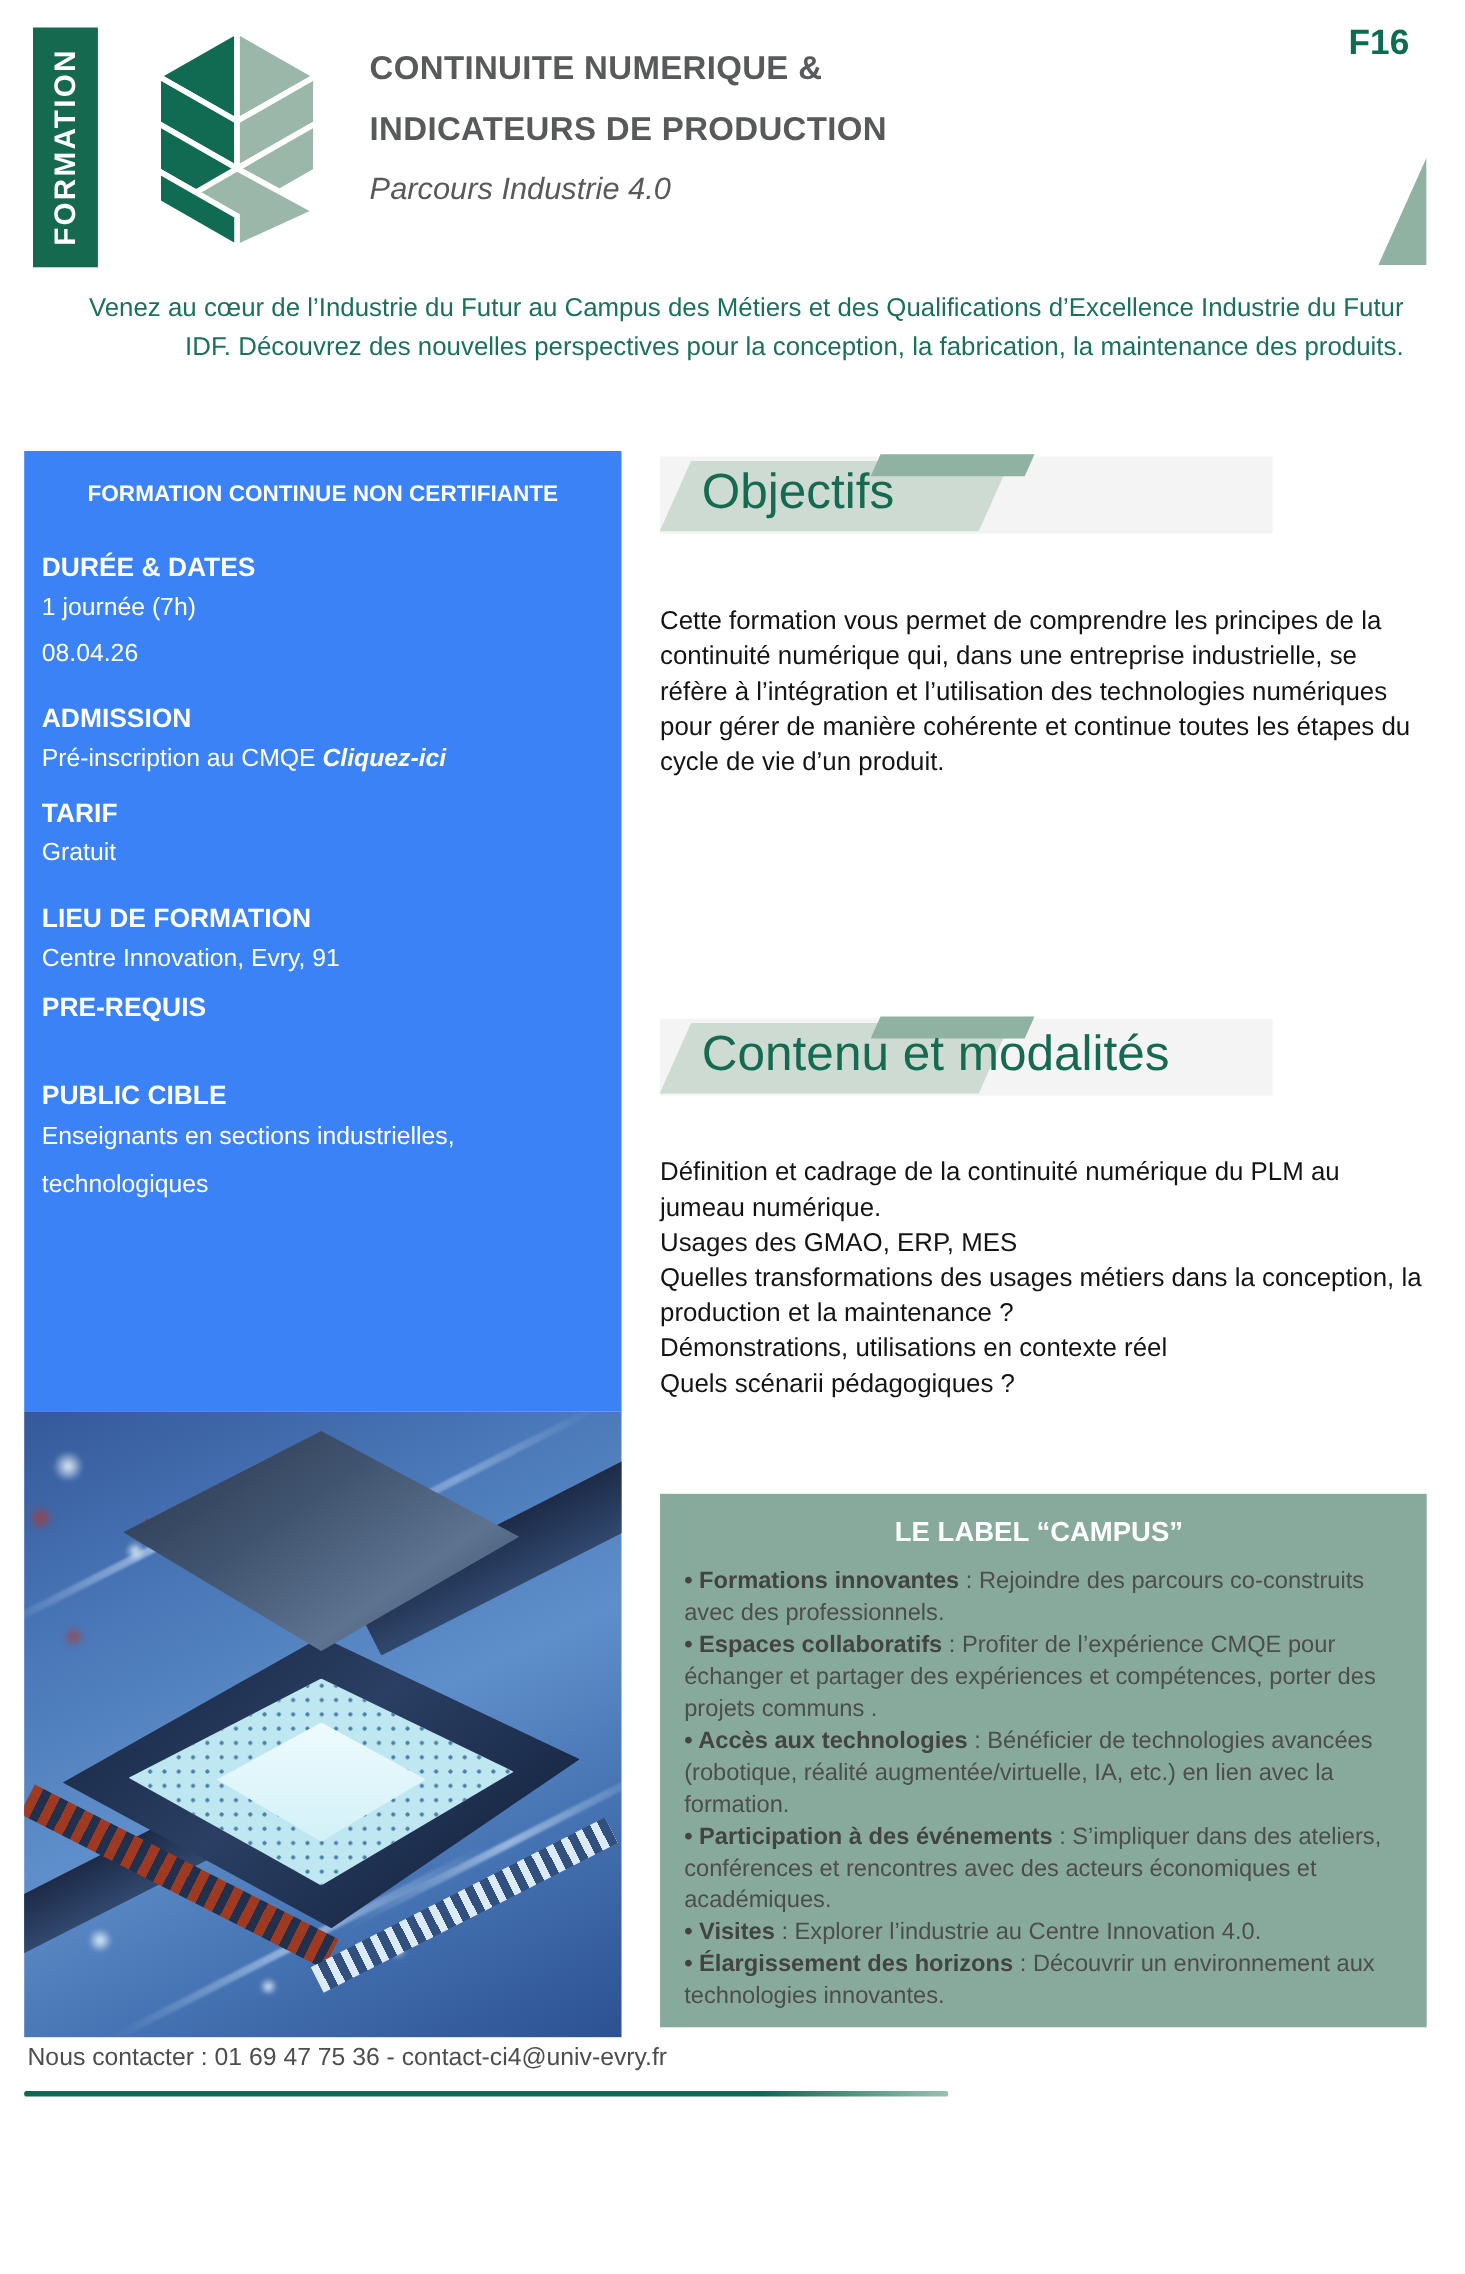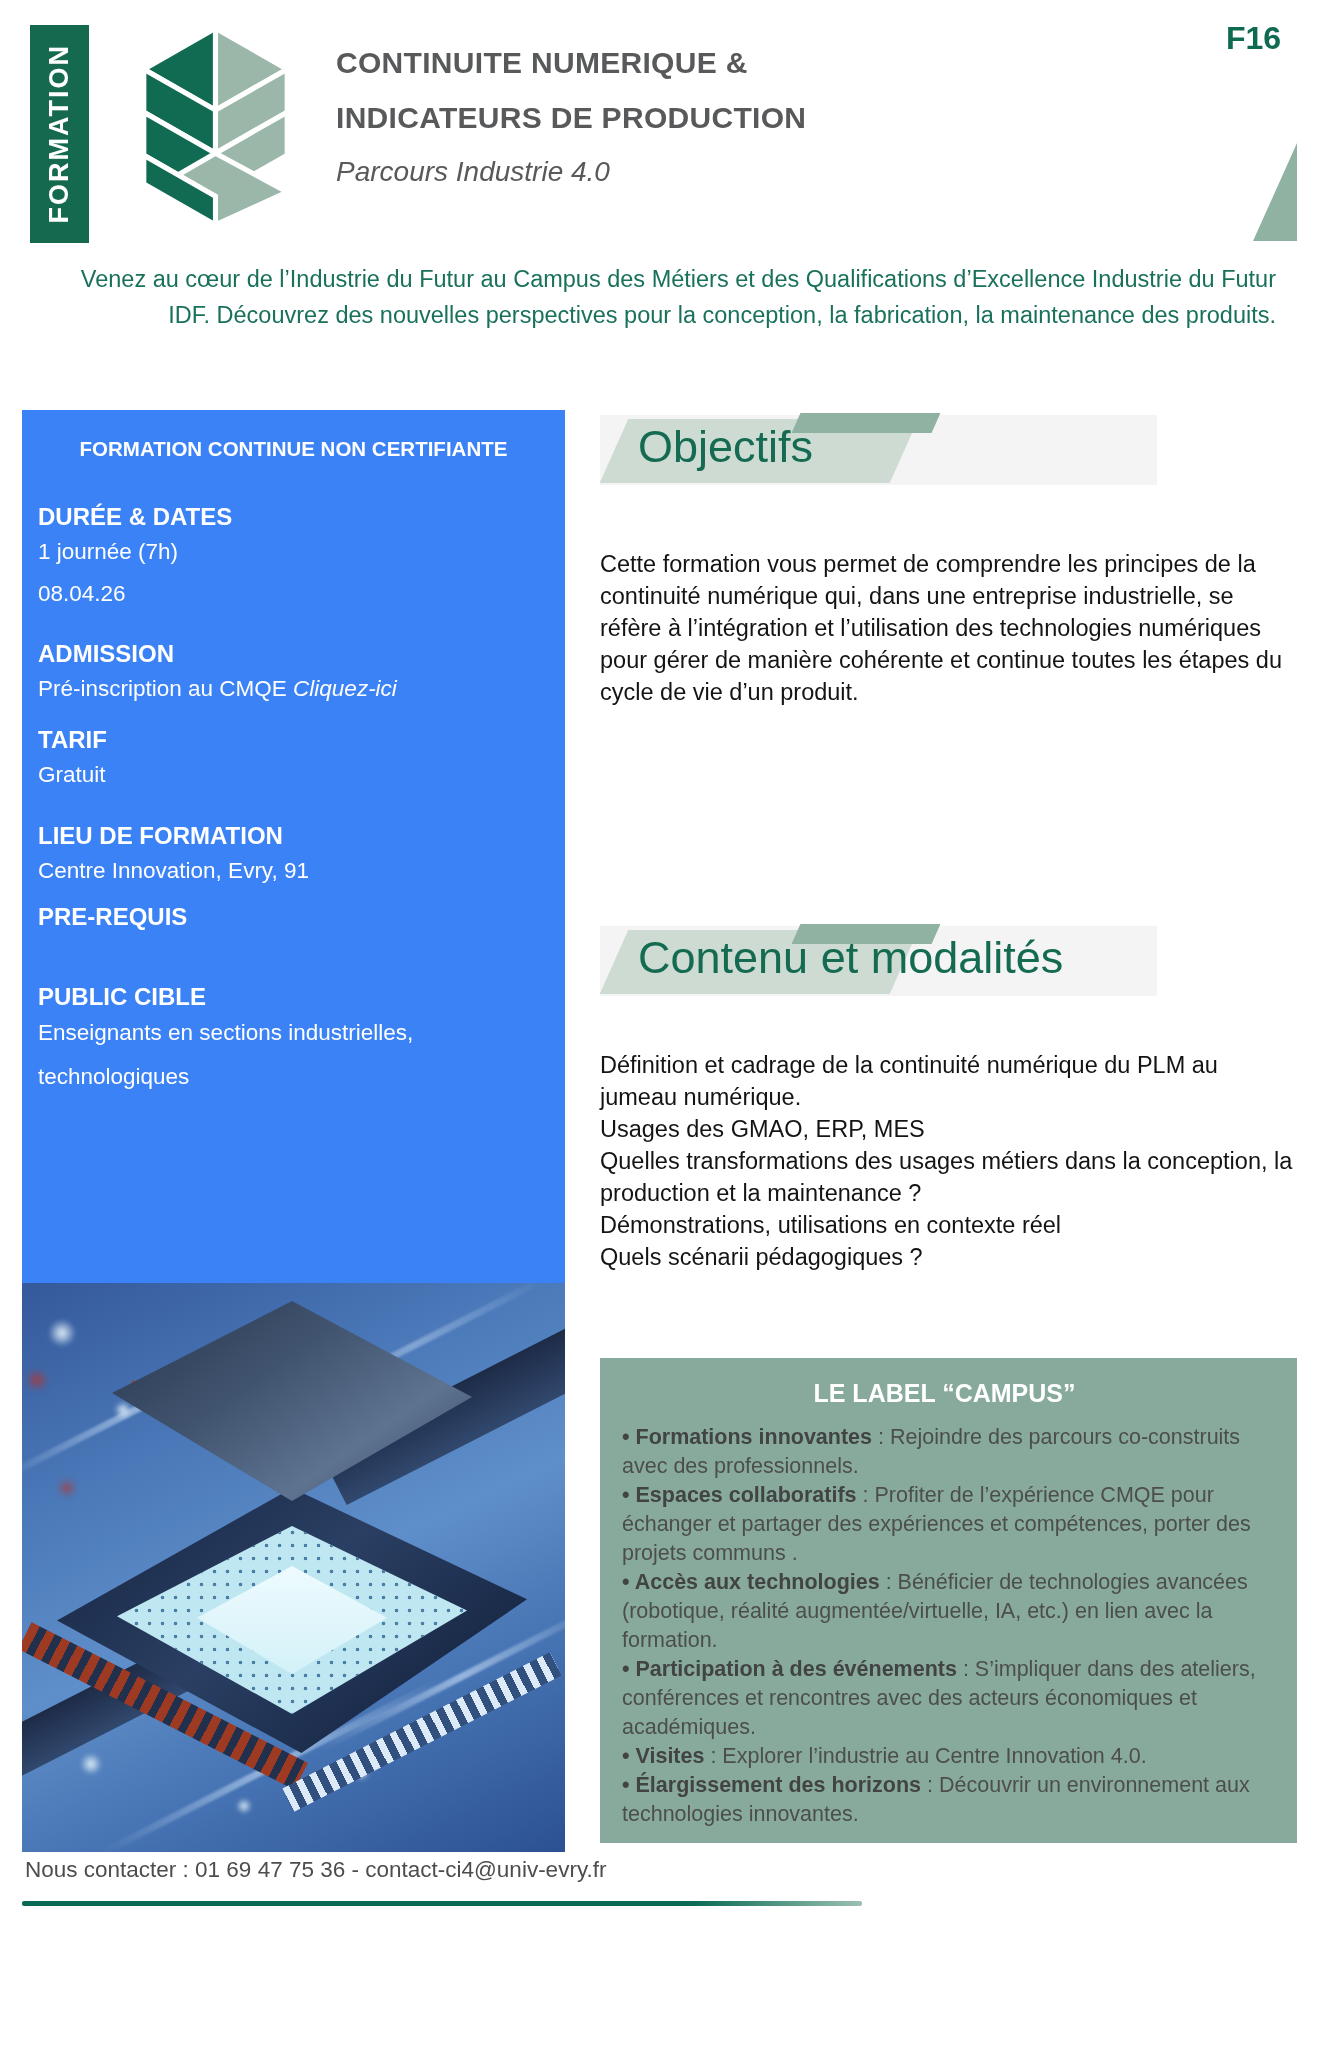--- a/index.html
+++ b/index.html
@@ -23,21 +23,21 @@
          font-size:23.5px;line-height:1.55;}
 
   
   .info-box{left:22px;top:410px;width:543px;height:873px;background:#3b82f6;
             color:#fff;padding:27px 16px 0 16px;box-sizing:border-box;}
   .info-badge{text-align:center;font-weight:700;font-size:20.5px;}
   .info-h{font-weight:700;font-size:24px;margin:0;}
   .info-b{font-size:22.5px;line-height:1.85;font-weight:400;}
   .m1{margin-top:42px;} .m2{margin-top:26px;} .m3{margin-top:16px;}
   .m4{margin-top:26px;} .m5{margin-top:12px;} .m6{margin-top:52px;}
-  .link-bold{font-weight:400;font-style:italic;cursor:pointer;text-align:center;}
+  .link-bold{font-weight:700;font-style:italic;cursor:pointer;text-align:center;}
   .pub-line{display:block;line-height:1.95;}
 
   
   .photo{left:22px;top:1283px;width:543px;height:569px;overflow:hidden;
          background:linear-gradient(155deg,#35599b 0%,#4a78b8 28%,#5f8fca 52%,#4572b2 74%,#2c5192 100%);}
   .photo div{position:absolute;}
   .trace{transform:rotate(-27deg);height:7px;filter:blur(1px);
          background:linear-gradient(90deg,rgba(215,235,255,0),rgba(215,235,255,.55),rgba(215,235,255,0));}
   .slab{background:linear-gradient(#1d2b47,#31486e);transform:rotate(-27deg);}
   .bokeh{border-radius:50%;filter:blur(2px);

